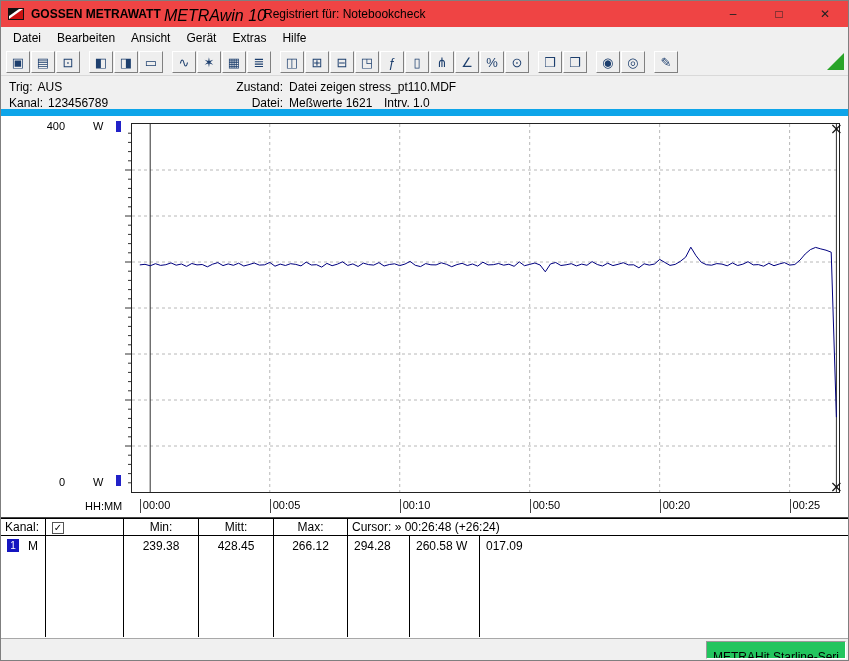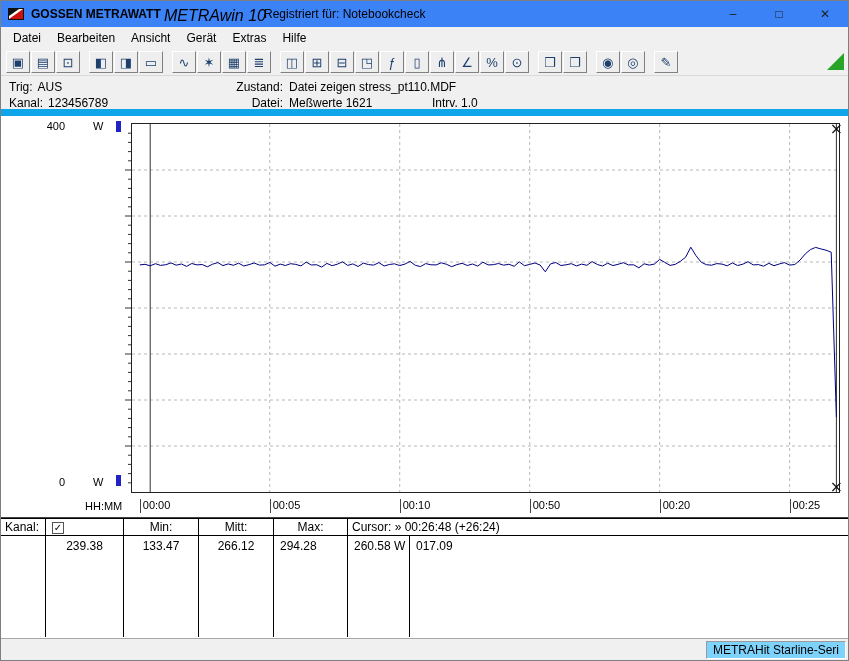--- a/index.html
+++ b/index.html
@@ -6,21 +6,21 @@
   html,body { width: 849px; height: 661px; }
   body {
     position: relative;
     font-family: "Liberation Sans", sans-serif;
     background: #f0f0f0;
     border: 1px solid #7f7f7f;
     overflow: hidden;
     color: #000;
   }
   
-  .titlebar { position:absolute; left:0; top:0; width:100%; height:26px; background:#3b82f6; }
+  .titlebar { position:absolute; left:0; top:0; width:100%; height:26px; background:#ef4444; }
   .app-icon { position:absolute; left:7px; top:5px; width:16px; height:16px; }
   .title-vendor { position:absolute; left:30px; top:6px; font-size:12px; font-weight:bold; }
   .title-app { position:absolute; left:163px; top:6px; font-size:16px;font-style:italic; }
   .title-reg { position:absolute; left:263px; top:6px; font-size:12px; }
   .win-controls { position:absolute; right:0; top:0; height:26px; display:flex; }
   .win-btn { width:46px; height:26px; display:flex; align-items:center; justify-content:center; font-size:12px; color:#222; }
   
   .menubar { position:absolute; left:0; top:26px; width:100%; height:22px; background:#f0f0f0; display:flex; align-items:center; padding-left:4px; }
   .menu-item { font-size:12px; padding:3px 8px; cursor:default; }
   
@@ -33,21 +33,21 @@
   .online-indicator { position:absolute; right:4px; top:4px; width:0; height:0;
     border-left:17px solid transparent; border-bottom:17px solid #28a428; }
   
   .infobar { position:absolute; left:0; top:75px; width:100%; height:40px; background:#f0f0f0; font-size:12px; border-bottom:7px solid #0ea5e9; }
   .info-line1 { position:absolute; left:8px; top:4px; }
   .info-line2 { position:absolute; left:8px; top:20px; }
   .zustand-label { position:absolute; left:230px; top:4px; width:52px; text-align:right; }
   .zustand-value { position:absolute; left:288px; top:4px; }
   .datei-label { position:absolute; left:230px; top:20px; width:52px; text-align:right; }
   .datei-value { position:absolute; left:288px; top:20px; }
-  .intrv-value { position:absolute; left:383px; top:20px;margin-left:48px; }
+  .intrv-value { position:absolute; left:383px; top:20px; }
   .info-label { display:inline-block; }
   .info-value { margin-left:5px; }
   
   .chartpanel { position:absolute; left:0; top:115px; width:100%; height:402px; background:#ffffff; border-bottom:1px solid #444; }
   .plot { position:absolute; left:130px; top:7px; width:709px; height:370px; border:1px solid #222; background:#fff; }
   .plot svg { overflow:visible; display:block; }
   .ylab-top { position:absolute; left:38px; top:4px; width:26px; text-align:right; font-size:11px; }
   .ylab-bottom { position:absolute; left:38px; top:360px; width:26px; text-align:right; font-size:11px; }
   .yunit-top { position:absolute; left:92px; top:4px; font-size:11px; }
   .yunit-bottom { position:absolute; left:92px; top:360px; font-size:11px; }
@@ -69,21 +69,21 @@
   .th:last-child { border-right:none; }
   .tbody { display:grid; grid-template-columns:45px 78px 75px 75px 74px 62px 70px 1fr; height:101px; }
   .td { border-right:1px solid #000; padding:3px 6px 0 6px; white-space:nowrap; overflow:hidden; }
   .td.center { text-align:center; }
   .td:last-child { border-right:none; }
   .chip { display:inline-block; width:12px; height:13px; background:#1515c0; color:#fff; font-size:10px; text-align:center; line-height:13px; vertical-align:top; }
   .chmode { margin-left:9px; }
   .checkbox { display:inline-block; width:12px; height:12px; border:1px solid #555; background:#fff; font-size:10px; line-height:10px; text-align:center; margin-left:2px; }
   
   .statusbar { position:absolute; left:0; top:637px; width:100%; height:23px; background:#f0f0f0; border-top:1px solid #a8a8a8; font-size:12px; }
-  .status-device { position:absolute; left:705px; top:2px; right:2px; bottom:2px; border:1px solid; border-color:#9a9a9a #ffffff #ffffff #9a9a9a; padding:1px 6px; background:#7dd3fc; white-space:nowrap; overflow:hidden; }
+  .status-device { position:absolute; left:705px; top:2px; right:2px; bottom:2px; border:1px solid; border-color:#9a9a9a #ffffff #ffffff #9a9a9a; padding:8px 6px; background:#22c55e; white-space:nowrap; overflow:hidden; }
 </style>
 </head>
 <body>
 
 <div class="titlebar">
   <svg class="app-icon" viewBox="0 0 16 16">
     <rect x="0.5" y="2.5" width="15" height="11" fill="#ffffff" stroke="#111111"></rect>
     <polygon points="1,13 15,3 15,13" fill="#cc1111"></polygon>
     <polygon points="1,3 11,3 1,10" fill="#111111"></polygon>
   </svg>
@@ -314,23 +314,24 @@
 <div class="mtable">
   <div class="thead">
     <div class="th">Kanal:</div>
     <div class="th"><span class="checkbox"><span>✓</span></span></div>
     <div class="th center">Min:</div>
     <div class="th center">Mitt:</div>
     <div class="th center">Max:</div>
     <div class="th">Cursor: » 00:26:48 (+26:24)</div>
   </div>
   <div class="tbody">
+    <div class="td"><span class="chip">1</span><span class="chmode">M</span></div>
     <div class="td"></div>
     <div class="td center">239.38</div>
-    <div class="td center">133.47</div>
+    <div class="td center">428.45</div>
     <div class="td center">266.12</div>
     <div class="td">294.28</div>
     <div class="td">260.58 W</div>
     <div class="td">017.09</div>
   </div>
 </div>
 
 <div class="statusbar">
   <div class="status-device">METRAHit Starline-Seri</div>
 </div>

